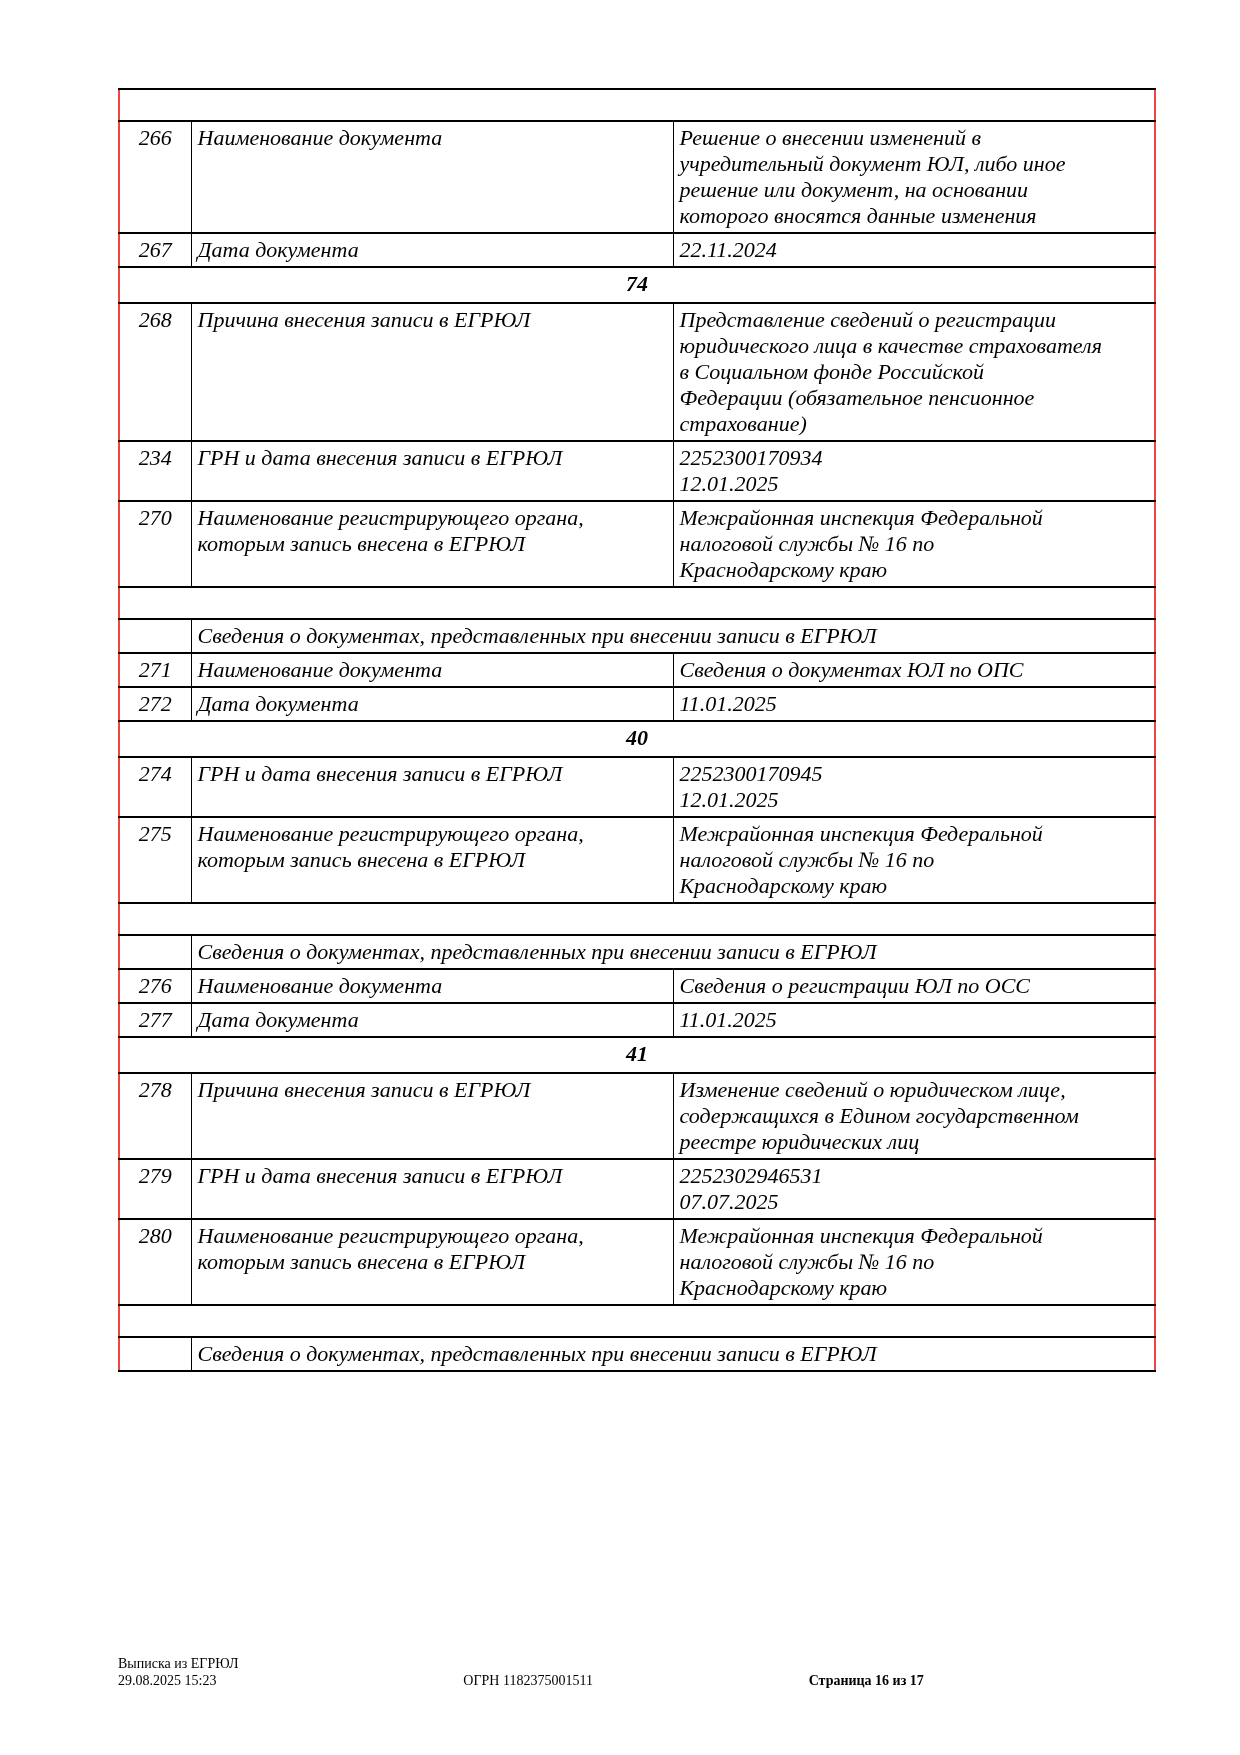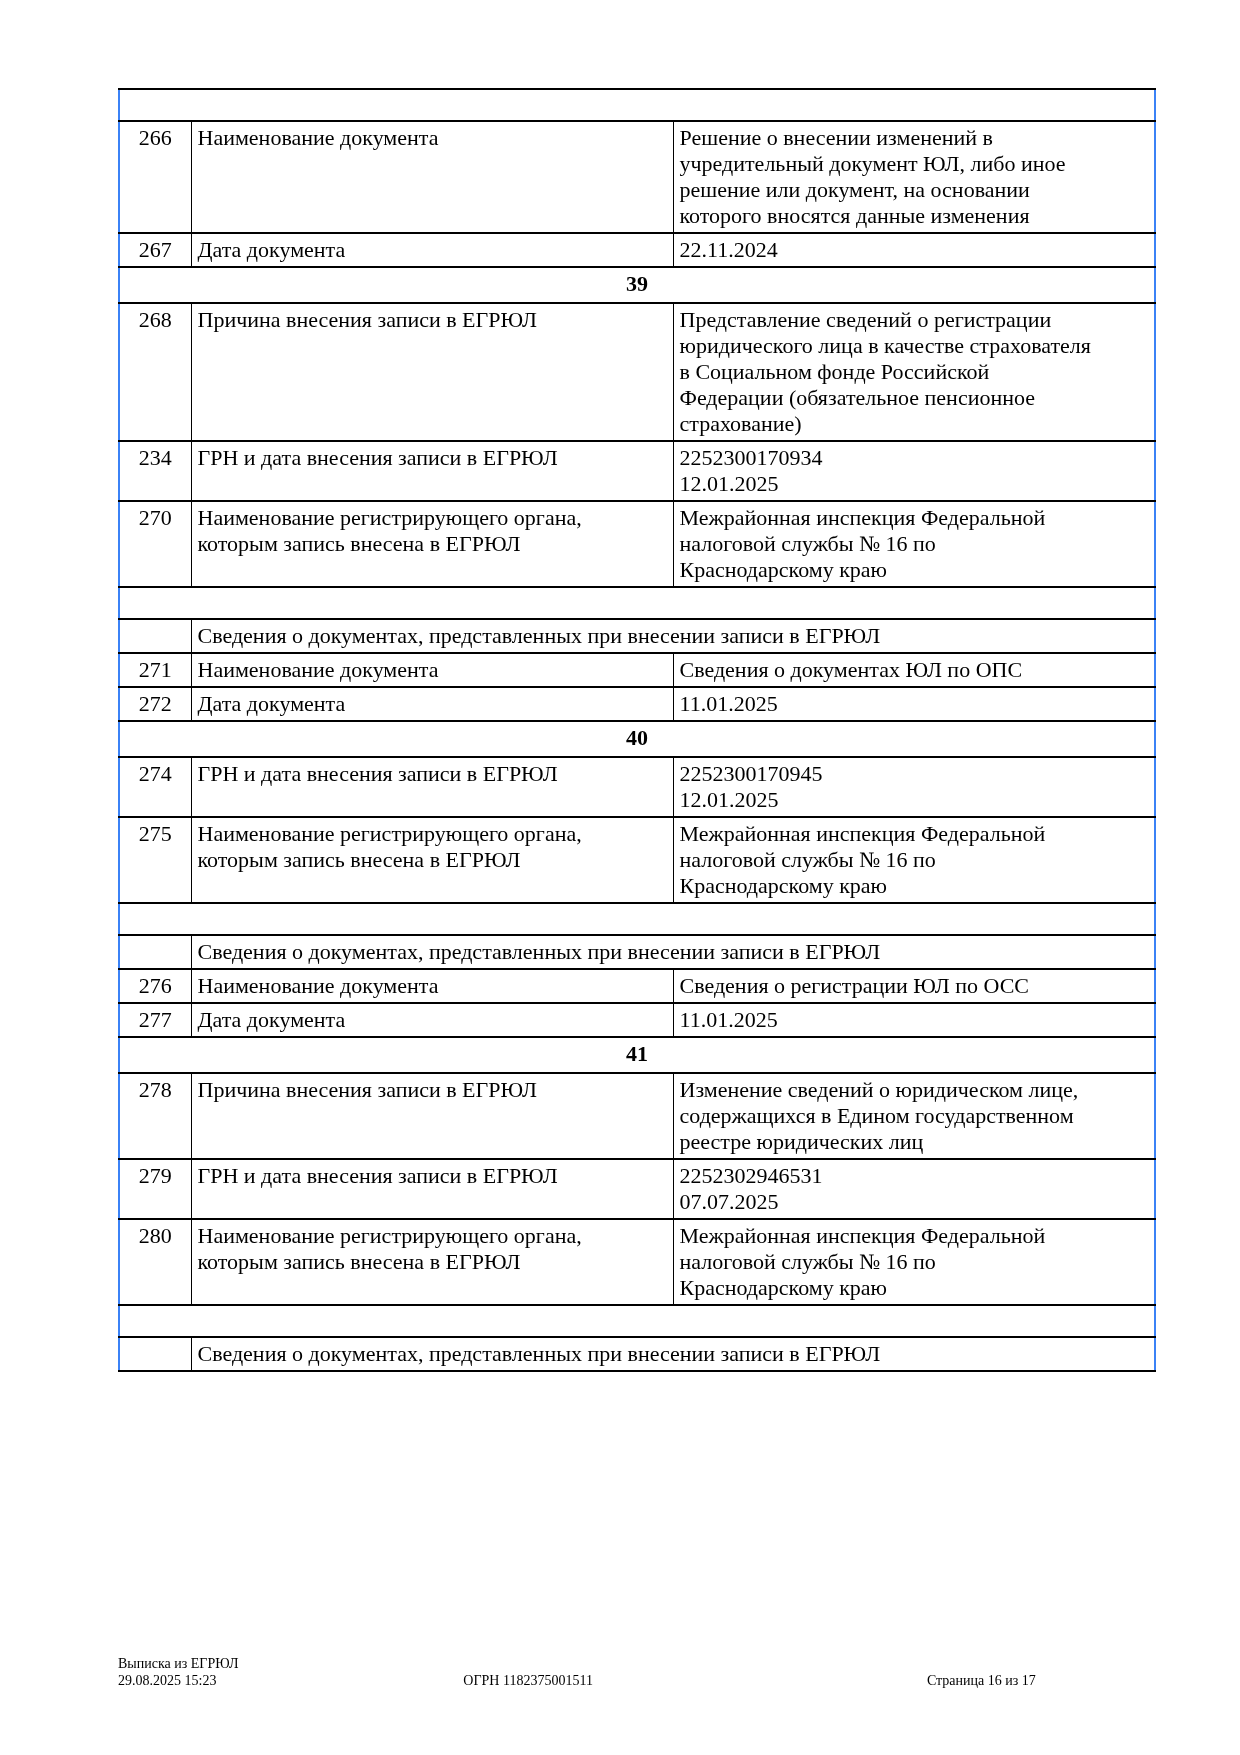--- a/index.html
+++ b/index.html
@@ -14,21 +14,22 @@
     position: relative;
     font-family: "Liberation Serif", "DejaVu Serif", serif;
   }
   .doc-table {
     position: absolute;
     left: 118px;
     top: 88px;
     width: 1036px;
     border-collapse: collapse;
     table-layout: fixed;
-    border: 2px solid #3b82f6;
+    border: 2px solid #ef4444;
+    font-style: italic;
   }
   .doc-table td {
     border: 1px solid #000;
     border-top-width: 2px;
     border-bottom-width: 2px;
     vertical-align: top;
     font-size: 22px;
     line-height: 26px;
     padding: 3px 6px;
     overflow: hidden;
@@ -59,21 +60,21 @@
     left: 118px;
     top: 1655px;
     width: 1036px;
     display: flex;
     align-items: flex-end;
     font-size: 14px;
     line-height: 17px;
   }
   .f-left   { flex: 1; text-align: left; }
   .f-center { flex: 1; text-align: left; }
-  .f-right  { flex: 1; text-align: center; }
+  .f-right  { flex: 1; text-align: left; font-weight: bold; }
 </style>
 </head>
 <body>
 
 <table class="doc-table">
   <colgroup>
     <col class="w-num">
       <col class="w-label">
       <col class="w-value">
   </colgroup>
@@ -90,21 +91,21 @@
 решение или документ, на основании
 которого вносятся данные изменения</td>
     </tr>
     <tr>
       <td class="c-num">267</td>
       <td class="c-label">Дата документа</td>
       <td class="c-value">22.11.2024</td>
     </tr>
 
     <tr class="r-section">
-      <td colspan="3">39</td>
+      <td colspan="3">74</td>
     </tr>
 
     <tr>
       <td class="c-num">268</td>
       <td class="c-label">Причина внесения записи в ЕГРЮЛ</td>
       <td class="c-value">Представление сведений о регистрации
 юридического лица в качестве страхователя
 в Социальном фонде Российской
 Федерации (обязательное пенсионное
 страхование)</td>

